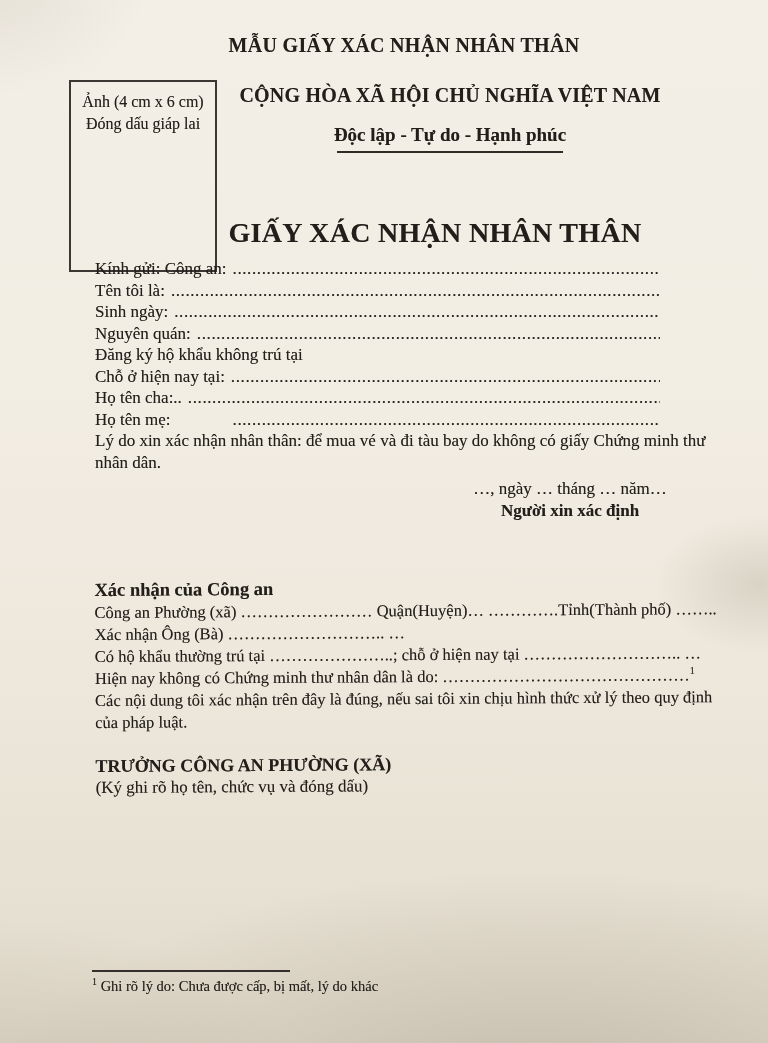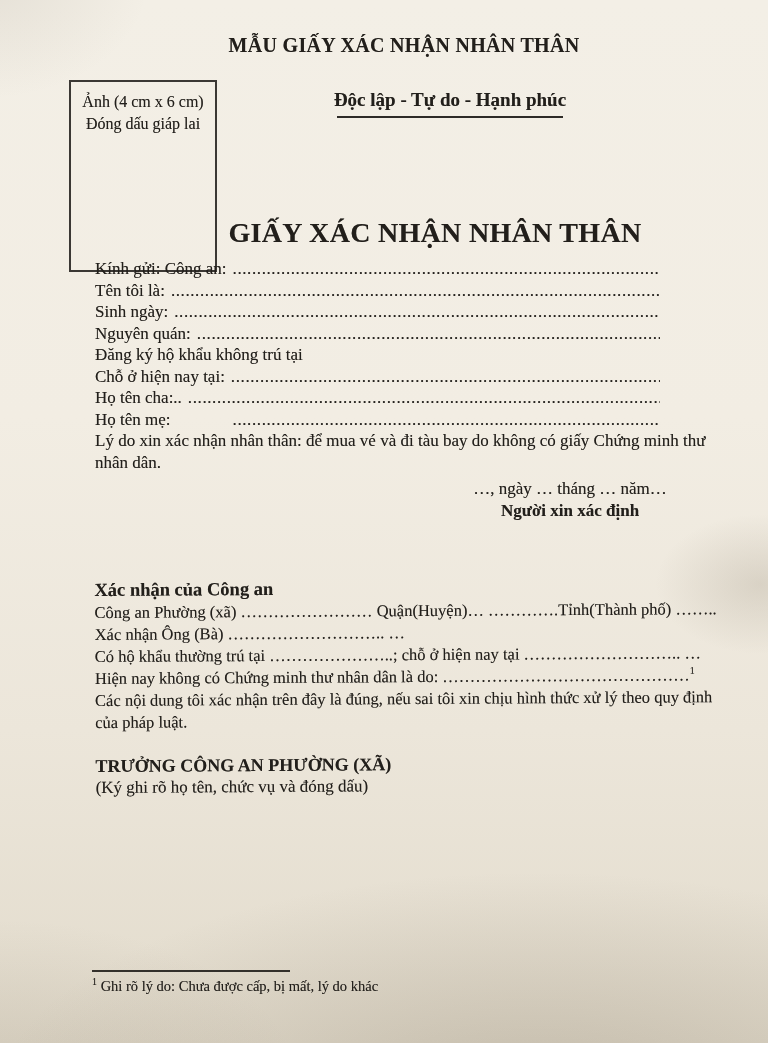--- a/index.html
+++ b/index.html
@@ -21,21 +21,21 @@
     position:absolute;top:34px;left:40px;width:728px;
     text-align:center;font-size:20px;font-weight:bold;letter-spacing:.3px;
   }
   .photo-box{
     position:absolute;left:69px;top:80px;width:148px;height:192px;
     border:2px solid #3b3834;text-align:center;padding-top:9px;box-sizing:border-box;
     font-size:16px;line-height:22px;
   }
   .nat-header{position:absolute;left:230px;top:84px;width:440px;text-align:center;}
   .nat-country{font-size:20px;font-weight:bold;letter-spacing:.2px;}
-  .nat-motto{font-size:19px;font-weight:bold;margin-top:5px;}
+  .nat-motto{font-size:19px;font-weight:bold;margin-top:17px;}
   .nat-rule{width:226px;height:2px;background:#2e2b27;margin:5px auto 0;}
   .form-title{
     position:absolute;top:217px;left:205px;width:460px;
     text-align:center;font-size:28px;font-weight:bold;letter-spacing:.3px;
   }
   .fields{position:absolute;left:95px;top:258px;width:630px;font-size:17px;line-height:21.5px;}
   .field-row{display:flex;width:565px;white-space:nowrap;}
   .flabel{flex:0 0 auto;}
   .dots{flex:1 1 auto;overflow:hidden;white-space:pre;margin-left:6px;letter-spacing:.6px;}
   .field-row.tab .dots{margin-left:62px;}
@@ -61,20 +61,21 @@
 <div class="sheet">
 
   <div class="tpl-title">MẪU GIẤY XÁC NHẬN NHÂN THÂN</div>
 
   <div class="photo-box">
     <div>Ảnh (4 cm x 6 cm)</div>
     <div>Đóng dấu giáp lai</div>
   </div>
 
   <div class="nat-header">
+    <div class="nat-country">CỘNG HÒA XÃ HỘI CHỦ NGHĨA VIỆT NAM</div>
     <div class="nat-motto">Độc lập - Tự do - Hạnh phúc</div>
     <div class="nat-rule"></div>
   </div>
 
   <div class="form-title">GIẤY XÁC NHẬN NHÂN THÂN</div>
 
   <div class="fields">
 
   <div class="field-row">
         <span class="flabel">Kính gửi: Công an:</span>

